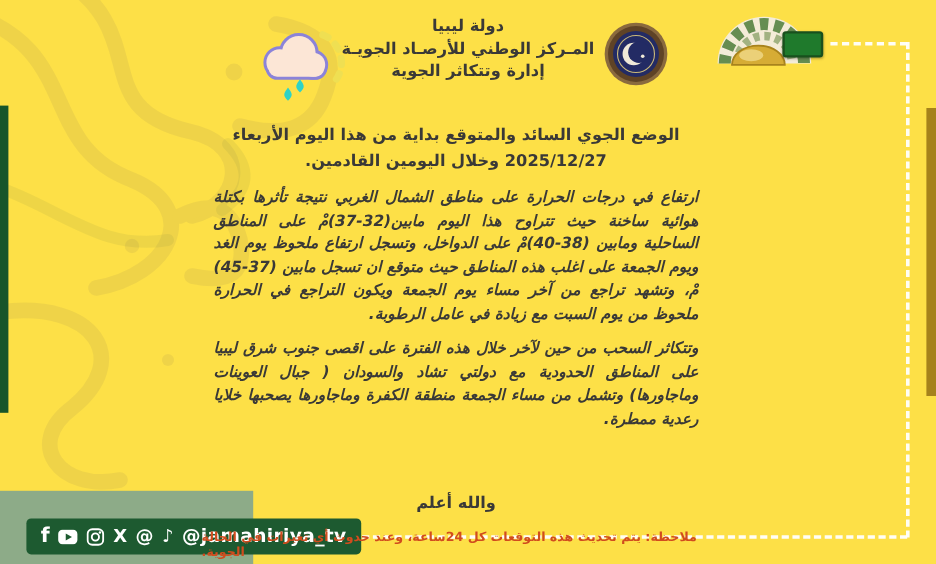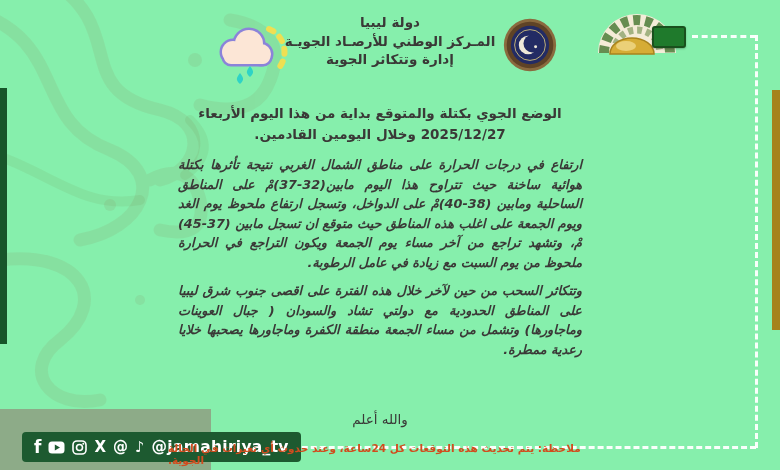--- a/index.html
+++ b/index.html
@@ -1,17 +1,17 @@
 <!DOCTYPE html>
 <html lang="ar"><head>
 <meta charset="utf-8">
 <style>
   * { margin:0; padding:0; box-sizing:border-box; }
   body { width:780px; height:470px; font-family:"DejaVu Sans", sans-serif; }
-  .stage { position:relative; width:780px; height:470px; background:#86efac; overflow:hidden; }
+  .stage { position:relative; width:780px; height:470px; background:#fde047; overflow:hidden; }
 
   
   .watermark { position:absolute; left:-10px; top:0; pointer-events:none; }
 
   
   .bar-left  { position:absolute; left:0; top:88px; width:7px; height:256px; background:#17552a; }
   .bar-right { position:absolute; right:0; top:90px; width:8px; height:240px; background:#a5821b; }
 
   
   .dash-top    { position:absolute; left:692px; top:35px;  width:64px;  height:0; border-top:3px dashed rgba(255,255,255,.95); }
@@ -25,21 +25,21 @@
   .seal { position:absolute; left:502px; top:17px; }
   .tvlogo { position:absolute; left:586px; top:1px; }
   .flag { position:absolute; left:652px; top:26px; width:34px; height:22px; background:#1f7a2c;
           border:2px solid #19501d; border-radius:3px; box-shadow:0 1px 2px rgba(0,0,0,.25); }
 
   
   .column { position:absolute; left:178px; top:103px; width:404px; direction:rtl; color:#3a3937; }
   .title { text-align:center; font-weight:bold; font-size:13.5px; line-height:21px; margin-bottom:10px; }
   .para { font-weight:bold; font-size:12.8px; line-height:19.5px; text-align:justify; text-align-last:right; margin-bottom:9px;font-style:italic; }
   .closing { position:absolute; left:178px; top:411px; width:404px; text-align:center; direction:rtl;
-             font-weight:normal; font-size:13.5px; color:#3a3937; }
+             font-weight:bold; font-size:13.5px; color:#3a3937; }
   .note { position:absolute; left:168px; top:442px; width:436px; text-align:left; direction:rtl;
           font-weight:bold; font-size:10.5px; color:#d14c1e; }
 
   
   .sage { position:absolute; left:0; top:409px; width:211px; height:61px; background:#8dab88; }
   .social-pill { position:absolute; left:22px; top:432px; height:30px; background:#1d5a30; border-radius:4px;
                  padding:0 12px; display:flex; align-items:center; gap:7px; color:#fff; }
   .social-pill .glyph { font-weight:bold; font-size:15px; line-height:1; display:inline-block; }
   .handle { font-weight:bold; font-size:15.5px; letter-spacing:.3px; }
 </style>
@@ -114,21 +114,21 @@
     <path d="M18 52 A33 33 0 0 1 84 52" stroke="#4c7c3a" stroke-width="10" stroke-dasharray="7 5" fill="none" opacity="0.85"></path>
     <path d="M28 52 A23 23 0 0 1 74 52" stroke="#6a8c4a" stroke-width="7" stroke-dasharray="5 4" fill="none" opacity="0.6"></path>
     <path d="M24 53 A22 16 0 0 1 68 53 Z" fill="#d6ac35" stroke="#a8831d" stroke-width="1.5"></path>
     <ellipse cx="40" cy="45" rx="10" ry="5" fill="#f0d98a" opacity="0.8"></ellipse>
   </svg>
 
   <div class="flag"></div>
 
   <div class="column">
     <div class="title">
-      <div>الوضع الجوي بكتلة والمتوقع بداية من هذا اليوم الأربعاء</div>
+      <div>الوضع الجوي السائد والمتوقع بداية من هذا اليوم الأربعاء</div>
       <div>2025/12/27 وخلال اليومين القادمين.</div>
     </div>
     <div class="para">ارتفاع في درجات الحرارة على مناطق الشمال الغربي نتيجة تأثرها بكتلة هوائية ساخنة حيث تتراوح هذا اليوم مابين(32-37)مْ على المناطق الساحلية ومابين (38-40)مْ على الدواخل، وتسجل ارتفاع ملحوظ يوم الغد ويوم الجمعة على اغلب هذه المناطق حيث متوقع ان تسجل مابين (37-45) مْ، وتشهد تراجع من آخر مساء يوم الجمعة ويكون التراجع في الحرارة ملحوظ من يوم السبت مع زيادة في عامل الرطوبة.</div>
     <div class="para">وتتكاثر السحب من حين لآخر خلال هذه الفترة على اقصى جنوب شرق ليبيا على المناطق الحدودية مع دولتي تشاد والسودان ( جبال العوينات وماجاورها) وتشمل من مساء الجمعة منطقة الكفرة وماجاورها يصحبها خلايا رعدية ممطرة.</div>
   </div>
 
   <div class="closing">والله أعلم</div>
 
   <div class="sage"></div>
 

